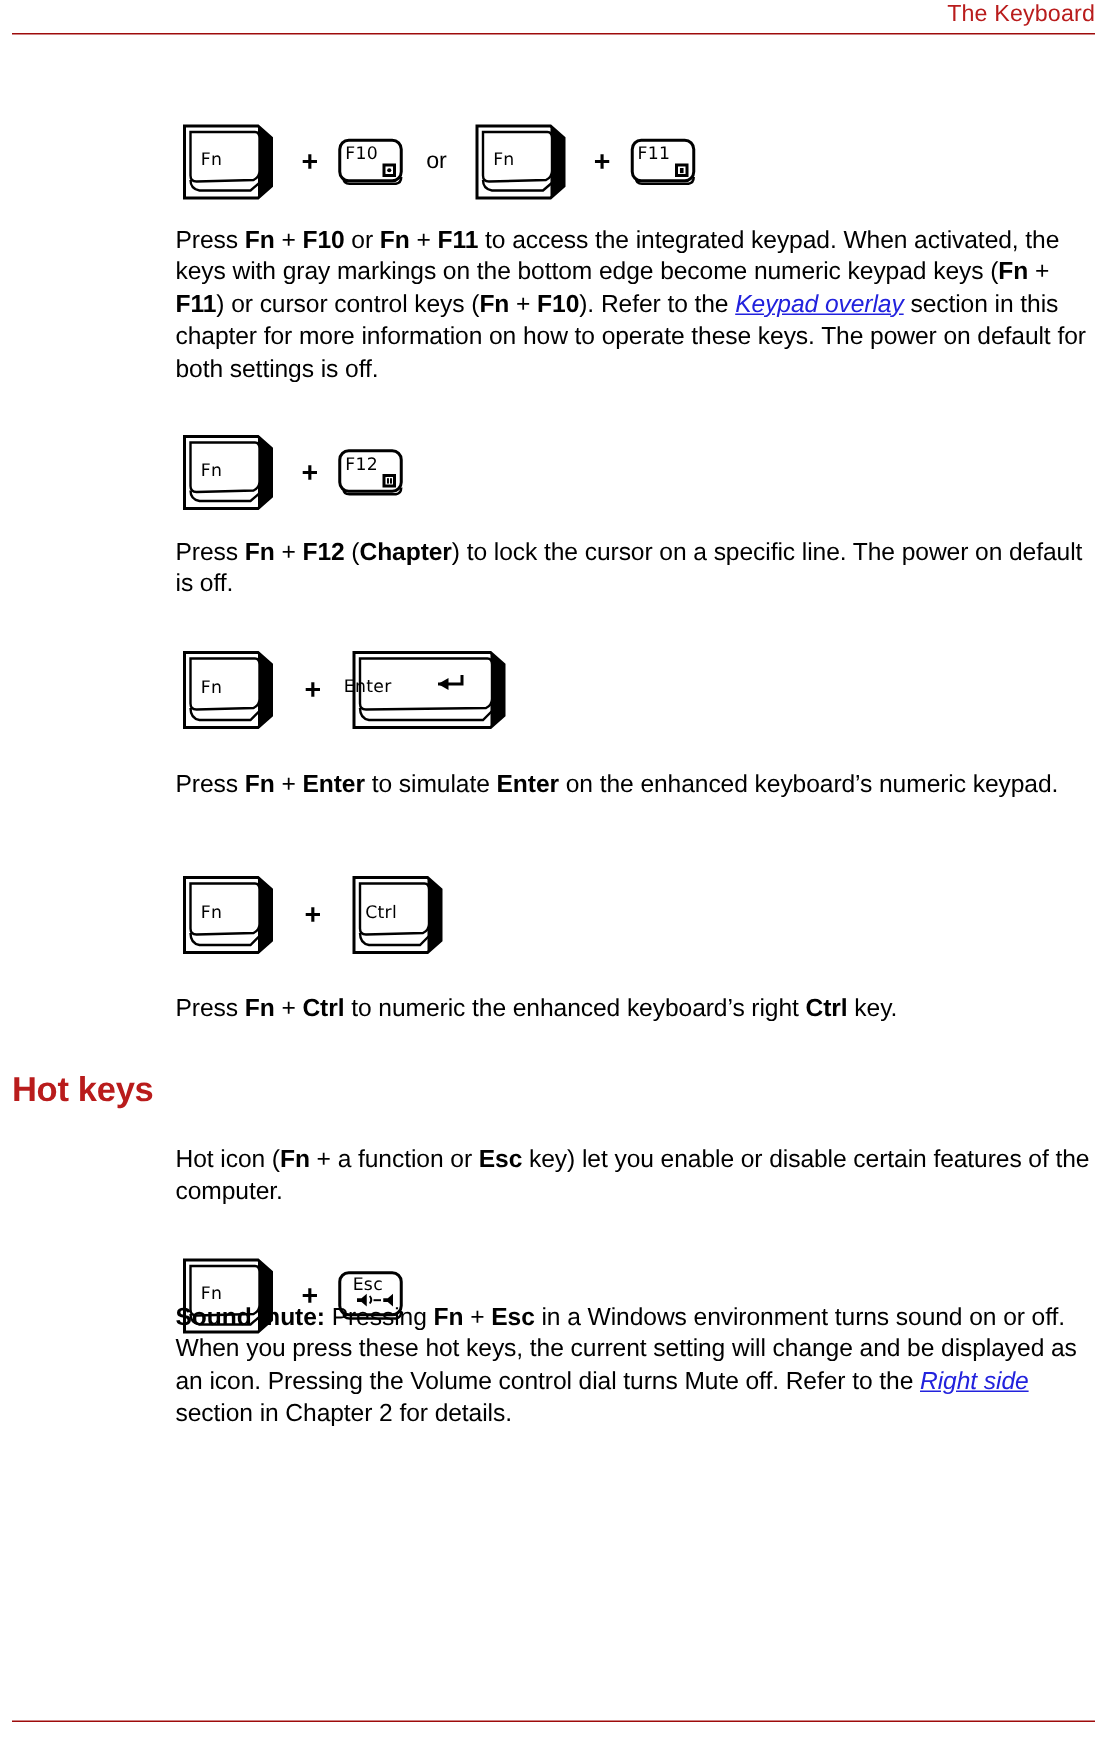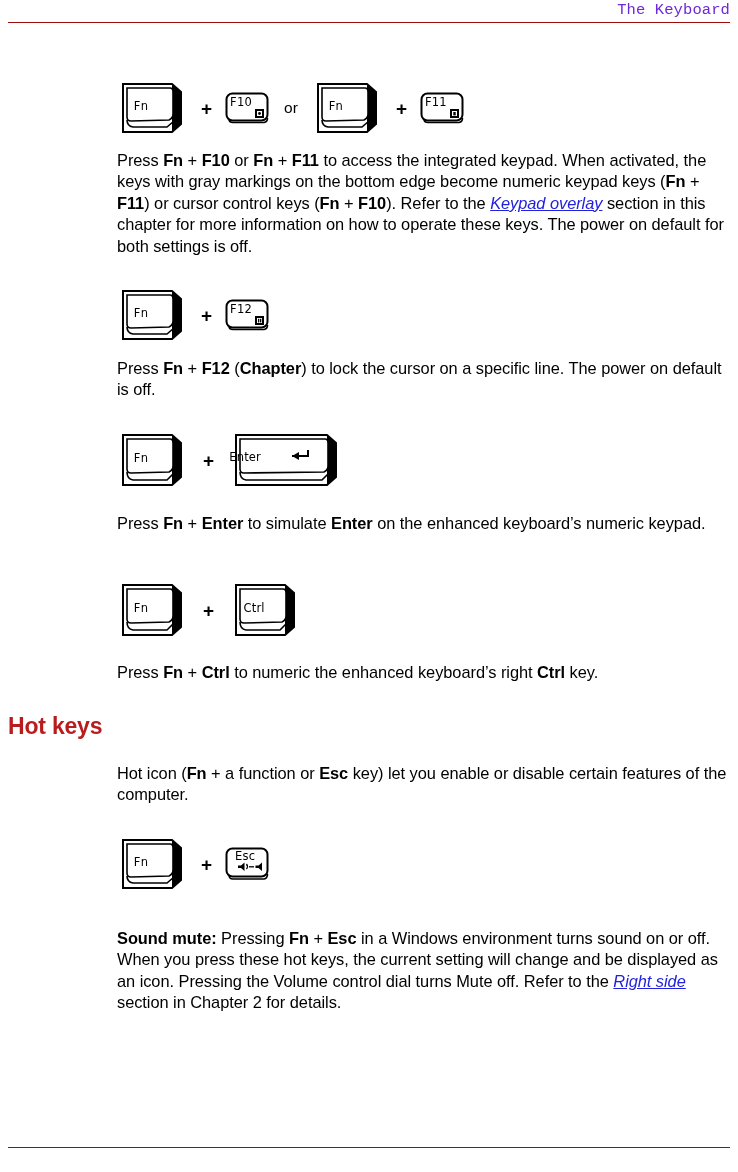--- a/index.html
+++ b/index.html
@@ -20,25 +20,24 @@
     position: absolute;
     left: 0; top: 0;
     width: 738px; height: 30px;
     padding: 0 8px;
     display: flex;
     align-items: flex-start;
     justify-content: flex-end;
   }
   .page-header .hdr-text {
     font-size: 15.5px;
-    color: #6d28d9;
+    color: #b91c1c;
     line-height: 18px;
     padding-top: 1px;
     letter-spacing: 0.1px;
-    font-family: Liberation Mono, monospace;
   }
   .header-rule {
     position: absolute;
     left: 8px; top: 22px;
     width: 722px; height: 0;
     border-top: 1.6px solid #9e0b0b;
   }
 
   
   .footer-rule {
@@ -332,21 +331,21 @@
           <path d="M14 19.5 L17 19.5 L20.5 16.5 L20.5 25 L17 22 L14 22 Z" fill="#000000"></path>
           <path d="M22.5 18 Q24.5 20.5 22.5 23" fill="none" stroke="#000000" stroke-width="1.3"></path>
           <path d="M25 20.8 L30 20.8" stroke="#000000" stroke-width="1.3"></path>
           <path d="M31.5 19.5 L34.5 19.5 L38 16.5 L38 25 L34.5 22 L31.5 22 Z" fill="#000000"></path>
         </g>
       </svg>
       <span class="flabel" style="top:3px;left:11px;">Esc</span>
     </span>
   </div>
 
-  <div class="body-col" style="top:928px;">
+  <div class="body-col" style="top:868px;">
     <p class="para"><b>Sound mute:</b><span> Pressing </span><b>Fn</b><span> + </span><b>Esc</b><span> in a Windows environment turns sound on or off. When you press these hot keys, the current setting will change and be displayed as an icon. Pressing the Volume control dial turns Mute off. Refer to the </span><span class="xref">Right side</span><span> section in Chapter 2 for details.</span></p>
   </div>
 
 </div>
 
 <div class="footer-rule"></div>
 <div class="page-footer">
   <span>User’s Manual</span>
   <span>7-3</span>
 </div>

